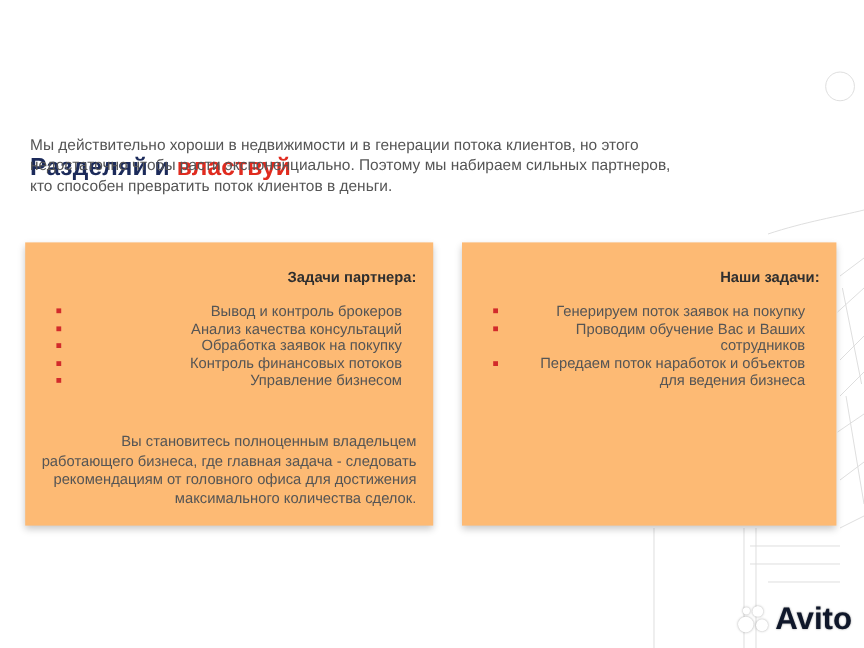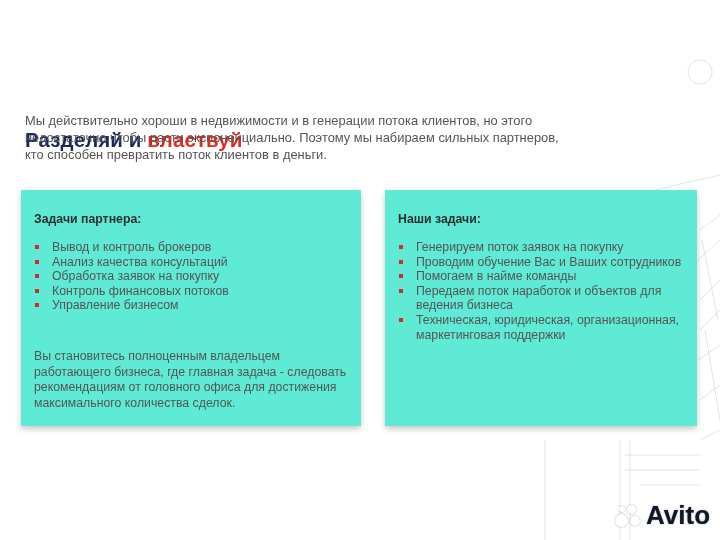--- a/index.html
+++ b/index.html
@@ -16,31 +16,32 @@
     font-size:20.5px; font-weight:bold; letter-spacing:0.1px;
     color:#1b2a5a;
     margin-top:48px;
   }
   .title .accent { color:#e02b1f; }
   .intro {
     position:absolute; left:25px; top:112px; width:540px;
     font-size:12.9px; line-height:17px; color:#555555;
   }
   .card {
-    position:absolute; top:190px; height:236px;
-    background:#5eead4;
+    position:absolute; top:202px; height:236px;
+    background:#fdba74;
     box-shadow: 0 3px 6px rgba(0,0,0,0.22);
+    text-align: right;
   }
   .card.left { left:21px; width:340px; }
   .card.right { left:385px; width:312px; }
   .card-inner { position:absolute; left:13px; top:22px; right:14px; }
   .card-heading {
     font-size:12.3px; font-weight:bold; color:#2f2f2f; margin-bottom:14px;
   }
-  ul.tasks { list-style:none; margin:0; padding:0; }
+  ul.tasks { list-style:none; margin:12px; padding:0; }
   ul.tasks li {
     position:relative; padding-left:18px;
     font-size:12.3px; line-height:14.6px; color:#555555;
   }
   ul.tasks li .bullet {
     position:absolute; left:1px; top:5px; width:4px; height:4px;
     background:#d22b2b;
   }
   .card-para {
     margin-top:36px;
@@ -92,23 +93,21 @@
     <div class="card-para">Вы становитесь полноценным владельцем работающего бизнеса, где главная задача - следовать рекомендациям от головного офиса для достижения максимального количества сделок.</div>
   </div>
 </div>
 
 <div class="card right">
   <div class="card-inner">
     <div class="card-heading">Наши задачи:</div>
     <ul class="tasks">
       <li><span class="bullet"></span><span>Генерируем поток заявок на покупку</span></li>
       <li><span class="bullet"></span><span>Проводим обучение Вас и Ваших сотрудников</span></li>
-      <li><span class="bullet"></span><span>Помогаем в найме команды</span></li>
       <li><span class="bullet"></span><span>Передаем поток наработок и объектов для ведения бизнеса</span></li>
-      <li><span class="bullet"></span><span>Техническая, юридическая, организационная, маркетинговая поддержки</span></li>
     </ul>
   </div>
 </div>
 
 <div class="avito">
   <div class="dots">
     <span style="left:2px; top:12px; width:13px; height:13px;"></span>
     <span style="left:14px; top:3px; width:9px; height:9px;"></span>
     <span style="left:17px; top:14px; width:10px; height:10px;"></span>
     <span style="left:6px; top:4px; width:6px; height:6px;"></span>

